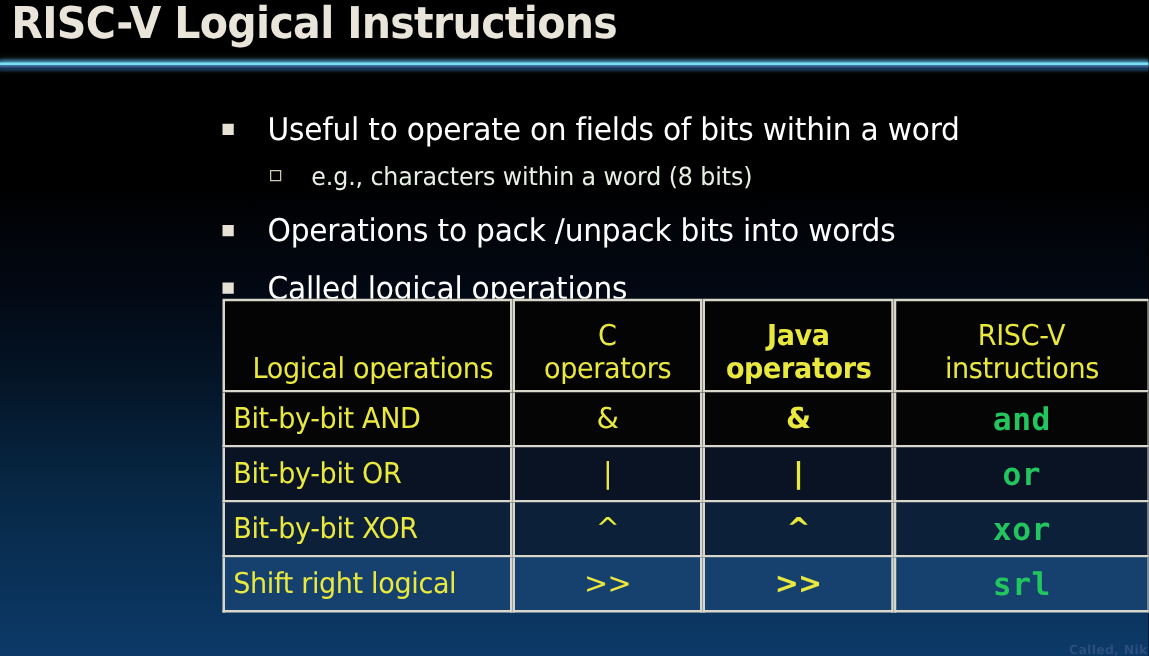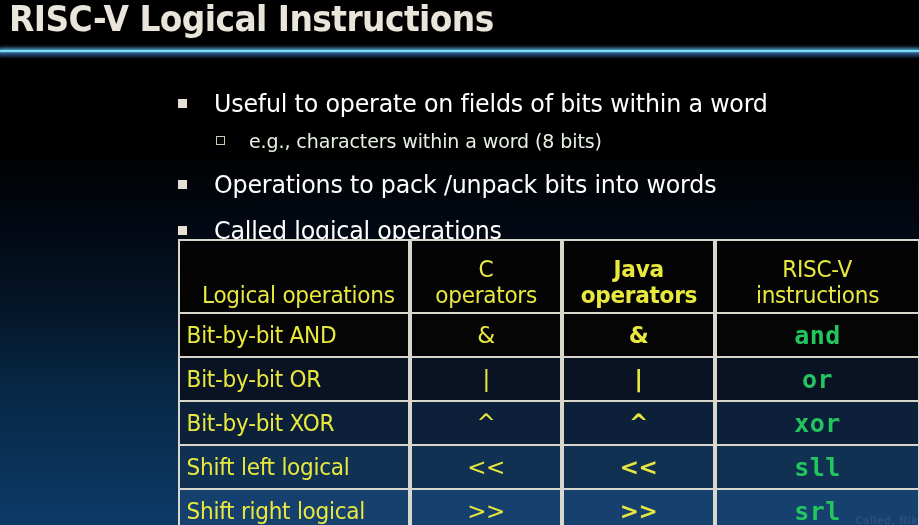--- a/index.html
+++ b/index.html
@@ -333,34 +333,20 @@
             <div class="cell-op">^</div>
           </td>
         <td class="col-c">
             <div class="cell-op">^</div>
           </td>
         <td class="col-d">
             <div class="cell-instr">xor</div>
           </td>
       </tr>
 
-      <tr class="data-row rbg-3">
-        <td class="col-a">
-            <span class="cell-label">Shift left logical</span>
-          </td>
-        <td class="col-b">
-            <div class="cell-op">&lt;&lt;</div>
-          </td>
-        <td class="col-c">
-            <div class="cell-op">&lt;&lt;</div>
-          </td>
-        <td class="col-d">
-            <div class="cell-instr">sll</div>
-          </td>
-      </tr>
 
       <tr class="data-row rbg-4">
         <td class="col-a">
             <span class="cell-label">Shift right logical</span>
           </td>
         <td class="col-b">
             <div class="cell-op">&gt;&gt;</div>
           </td>
         <td class="col-c">
             <div class="cell-op">&gt;&gt;</div>

